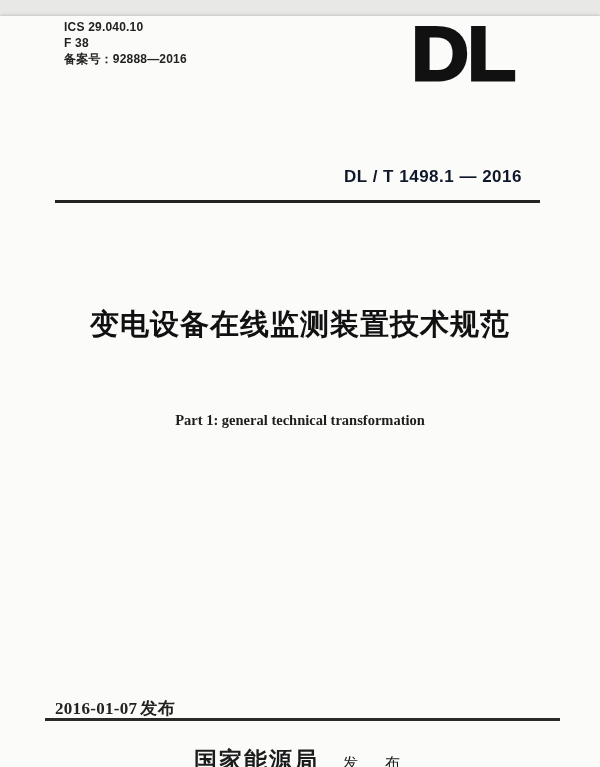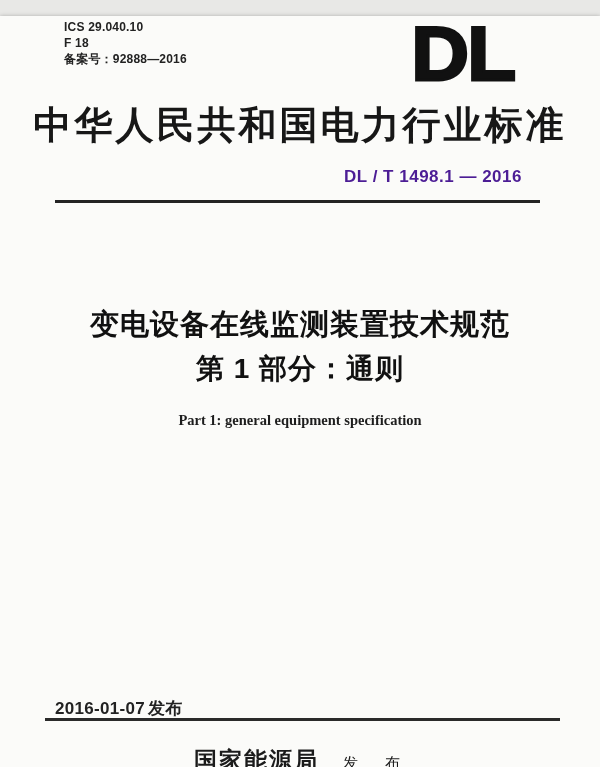--- a/index.html
+++ b/index.html
@@ -34,21 +34,21 @@
     position:absolute;top:86px;left:0;right:0;
     text-align:center;
     font-family:"Liberation Serif", serif;
     font-weight:900;font-size:38px;line-height:46px;
     letter-spacing:3px;color:#171717;
     white-space:nowrap;
   }
   .std-number{
     position:absolute;top:151px;right:78px;
     font-family:"Liberation Sans", sans-serif;
-    font-weight:700;font-size:17px;color:#4c1d95;
+    font-weight:700;font-size:17px;color:#0f172a;
     letter-spacing:.5px;
   }
   .header-rule{
     position:absolute;top:184px;left:55px;right:60px;height:3px;
     background:#242424;
   }
   
   .main-title{
     position:absolute;top:290px;left:0;right:0;
     text-align:center;color:#111;
@@ -61,21 +61,21 @@
     position:absolute;top:394px;left:0;right:0;
     text-align:center;
     font-family:"Liberation Serif", serif;
     font-weight:700;font-size:14.5px;line-height:20px;
     color:#1d1d1d;
   }
   
   .date-row{
     position:absolute;top:681px;left:55px;right:57px;
     display:flex;justify-content:space-between;align-items:baseline;
-    font-family:Liberation Sans, sans-serif;
+    font-family:Liberation Serif, serif;
     font-weight:600;font-size:17px;color:#222;
     letter-spacing:.3px;
   }
   .date-row .cn{margin-left:3px;}
   .date-rule{
     position:absolute;top:702px;left:45px;right:40px;height:3px;
     background:#2a2a2a;
   }
   
   .footer-issuer{
@@ -91,39 +91,37 @@
     font-size:15px;font-weight:400;margin-left:24px;letter-spacing:6px;
   }
 </style>
 </head>
 <body>
 
 <div class="page">
 
   <div class="ics-block">
     <div>ICS 29.040.10</div>
-    <div>F 18</div>
+    <div>F 38</div>
     <div>备案号：92888—2016</div>
   </div>
 
   <div class="dl-logo">DL</div>
 
-  <div class="std-title">中华人民共和国电力行业标准</div>
 
   <div class="std-number">DL / T 1498.1 — 2016</div>
 
   <div class="header-rule"></div>
 
   <div class="main-title">
     <div class="cn1">变电设备在线监测装置技术规范</div>
-    <div class="cn2">第 1 部分：通则</div>
   </div>
 
   <div class="en-title">
-    <div>Part 1: general equipment specification</div>
+    <div>Part 1: general technical transformation</div>
   </div>
 
   <div class="date-row">
     <div class="date-left">
       <span>2016-01-07</span><span class="cn">发布</span>
     </div>
   </div>
 
   <div class="date-rule"></div>
 

